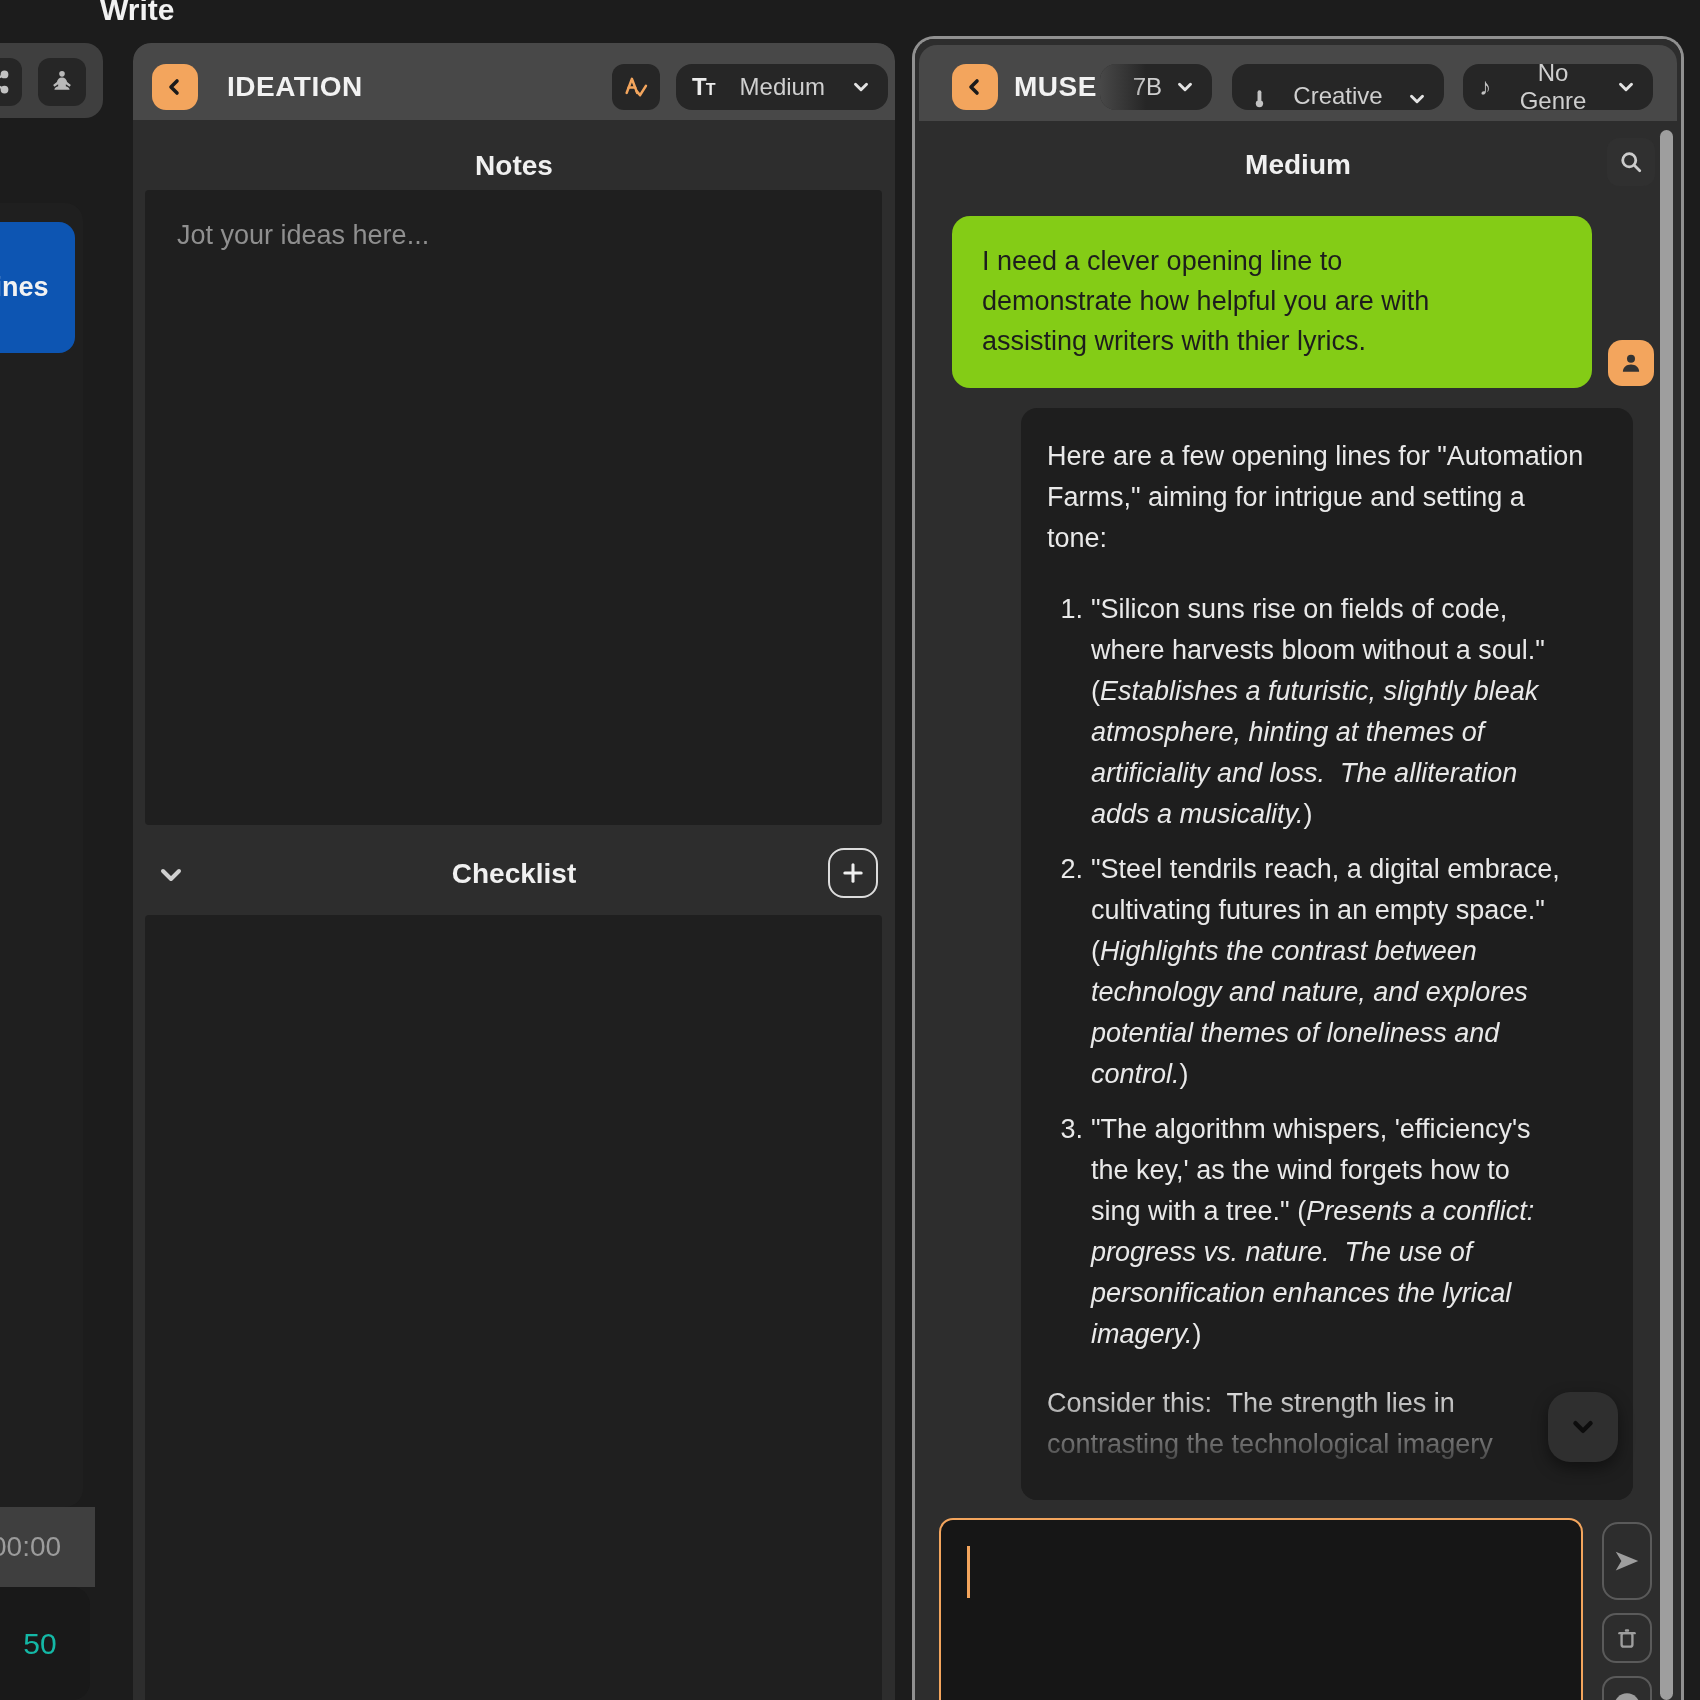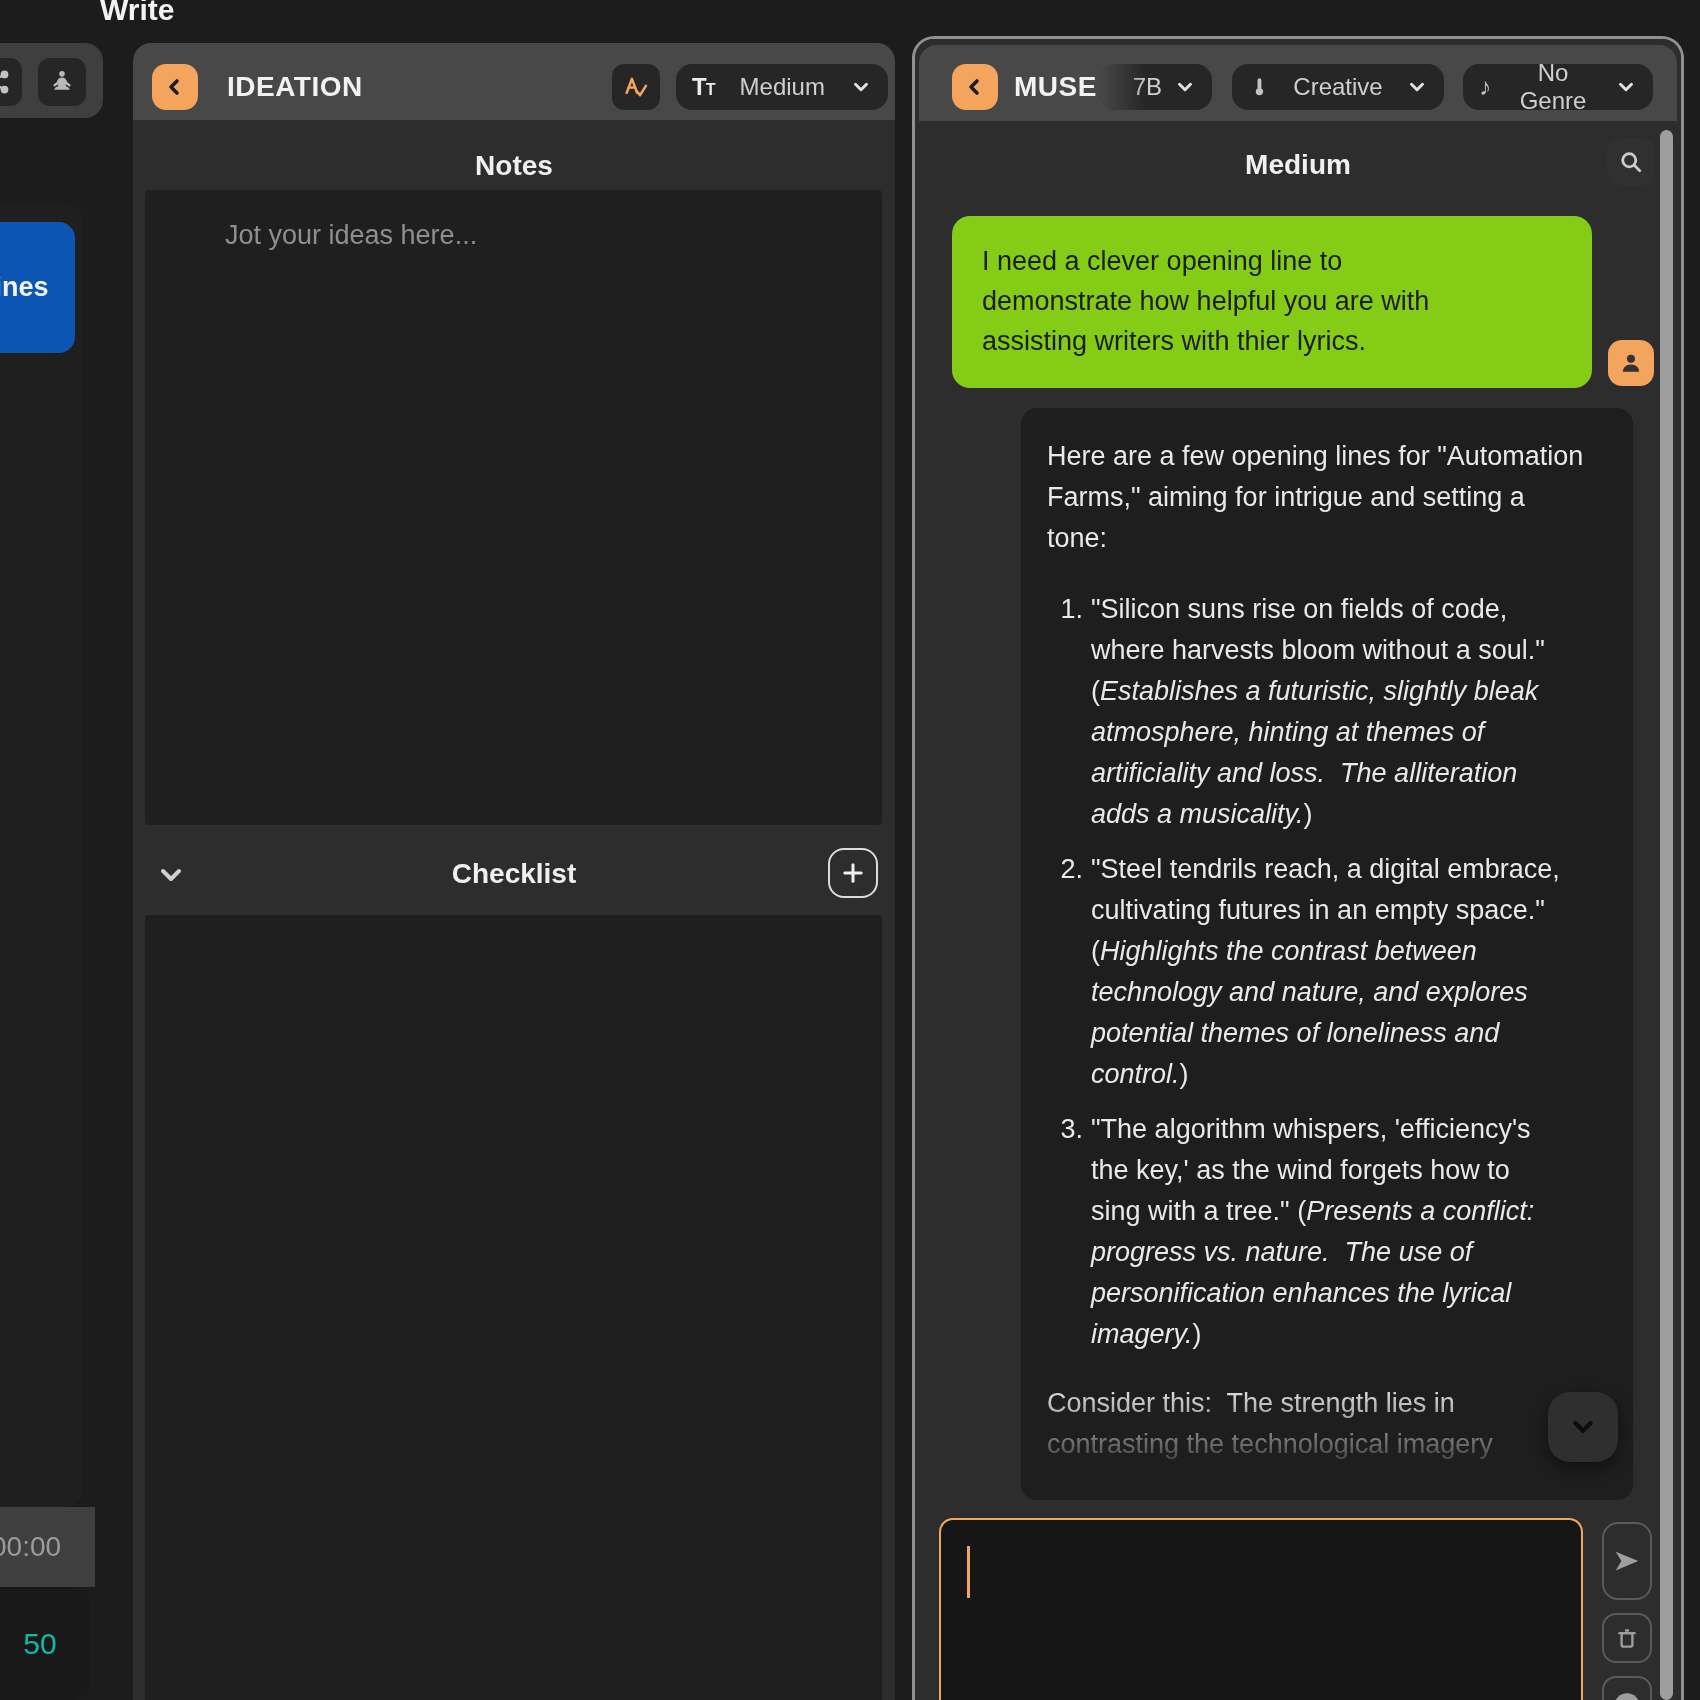--- a/index.html
+++ b/index.html
@@ -22,21 +22,21 @@
   .lr-bottom { position:absolute; left:-22px; top:1587px; width:112px; height:113px; background:#191919; border-radius:18px; display:flex; align-items:center; justify-content:center; }
   .lr-bottom span { color:#14b8a6; font-size:30px; margin-left:12px; }
 
   
   .panel-header { position:absolute; left:0; top:0; width:100%; height:77px; background:#484848; border-radius:18px 18px 0 0; }
   .back-btn { position:absolute; width:46px; height:46px; background:#f3a55d; border:none; border-radius:14px; display:flex; align-items:center; justify-content:center; cursor:pointer; }
   .panel-title { position:absolute; color:#f2f2f2; font-size:28px; font-weight:bold; letter-spacing:.5px; line-height:46px; }
   .dd { position:absolute; height:46px; background:#262626; border:none; border-radius:16px; display:flex; align-items:center; gap:12px; padding:0 16px; color:#cfcfcf; font-size:24px; cursor:pointer; font-family:"Liberation Sans",sans-serif; }
   .chev { flex:0 0 auto; }
   .section-title { position:absolute; width:100%; text-align:center; color:#f0f0f0; font-size:28px; font-weight:bold; }
-  .well { position:absolute; background:#1f1f1f; border-radius:4px;padding-left:48px; }
+  .well { position:absolute; background:#1f1f1f; border-radius:4px; }
 
   
   .ideation { position:absolute; left:133px; top:43px; width:762px; height:1657px; background:#2d2d2d; border-radius:18px 18px 0 0; overflow:hidden; }
   .id-back { left:19px; top:21px; }
   .id-title { left:83px; top:21px;margin-left:11px; }
   .spell-btn { position:absolute; left:479px; top:21px; width:48px; height:46px; background:#262626; border:none; border-radius:12px; display:flex; align-items:center; justify-content:center; cursor:pointer; }
   .font-dd { left:543px; top:21px; width:212px; justify-content:space-between; }
   .tt { color:#ececec; font-weight:bold; font-size:24px; letter-spacing:-1px; }
   .tt small { font-size:16px; font-weight:bold; }
   .notes-title { top:107px; }
@@ -49,21 +49,21 @@
   .chk-well { left:12px; top:872px; width:737px; height:800px; }
 
   
   .muse { position:absolute; left:912px; top:36px; width:772px; height:1670px; background:#262626; border:3px solid #909090; border-bottom:none; border-radius:22px 22px 0 0; overflow:hidden; }
   .muse-inner { position:absolute; left:0; top:0; width:766px; height:1661px; background:#2d2d2d; }
   .muse-header { position:absolute; left:4px; top:6px; width:758px; height:76px; background:#484848; border-radius:18px 18px 0 0; }
   .mu-back { left:37px; top:25px; }
   .mu-title { left:99px; top:25px; }
   .model-dd { left:185px; top:25px; width:112px; justify-content:flex-end; overflow:hidden; }
   .model-fade { position:absolute; left:0; top:0; width:46px; height:100%; background:linear-gradient(to right,#484848,rgba(72,72,72,0)); border-radius:12px 0 0 12px; }
-  .temp-dd { left:317px; top:25px; width:212px; justify-content:space-between; }
+  .temp-dd { left:317px; top:25px; width:212px; justify-content:space-between;align-items:flex-end; }
   .genre-dd { left:548px; top:25px; width:190px; justify-content:space-between; }
   .note-glyph { font-size:24px; color:#c2c2c2; }
   .studio-title { top:110px; }
   .search-btn { position:absolute; left:692px; top:99px; width:48px; height:48px; background:#303030; border:none; border-radius:12px; display:flex; align-items:center; justify-content:center; cursor:pointer; }
   .mu-scrollbar { position:absolute; left:745px; top:91px; width:13px; height:1570px; background:#9e9e9e; border-radius:7px; }
 
   .user-bubble { position:absolute; left:37px; top:177px; width:640px; height:172px; background:#84cc16; border-radius:18px; padding:25px 30px; color:#1d1d1d; font-size:27px; line-height:40px; }
   .user-bubble .txt { display:block; max-width:505px; white-space:pre-wrap; }
   .avatar-btn { position:absolute; left:693px; top:301px; width:46px; height:46px; background:#f3a55d; border:none; border-radius:14px; display:flex; align-items:center; justify-content:center; }
 

